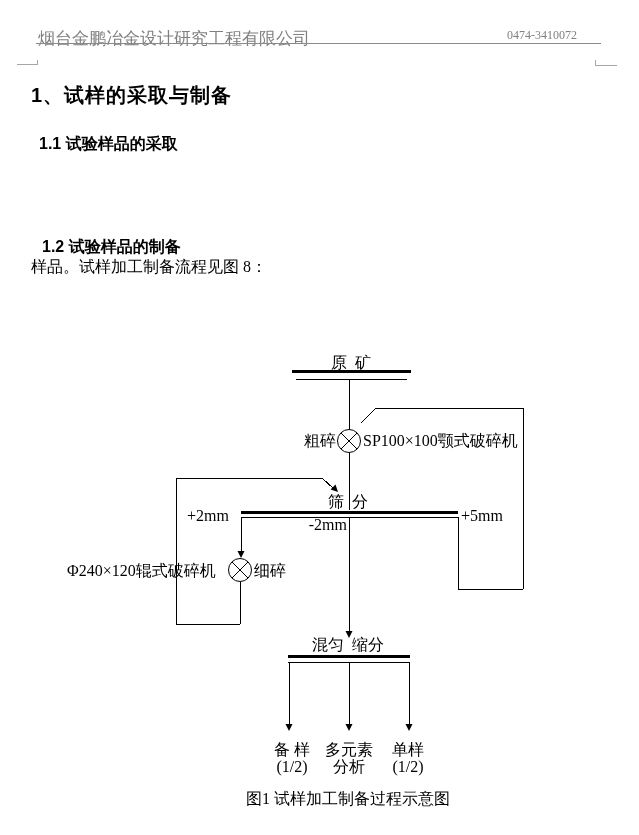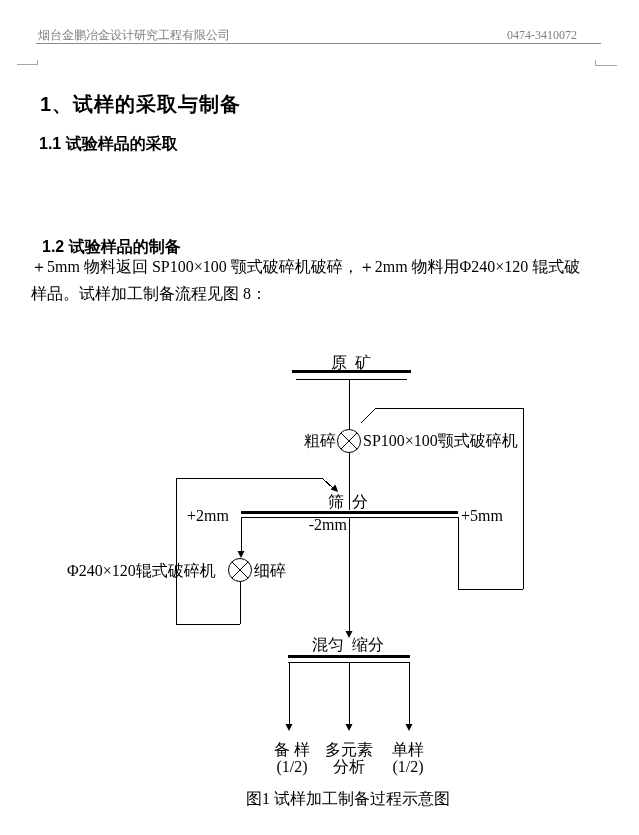--- a/index.html
+++ b/index.html
@@ -1,25 +1,25 @@
 <!DOCTYPE html>
 <html><head>
 <meta charset="utf-8">
 <style>
   html,body{margin:0;padding:0;background:#fff;}
   .page{position:relative;width:639px;height:835px;background:#fff;overflow:hidden;
         font-family:"Liberation Serif","DejaVu Serif",serif;color:#000;}
   
-  .hdr-company{position:absolute;left:38px;top:27px;font-size:12px;color:#808080;white-space:nowrap;}
+  .hdr-company{position:absolute;left:38px;top:27px;font-size:17px;color:#808080;white-space:nowrap;}
   .hdr-number{position:absolute;left:507px;top:28px;font-size:12px;color:#808080;white-space:nowrap;}
   .hdr-rule{position:absolute;left:36px;top:43px;width:565px;height:1px;background:#8a8a8a;}
   
   .mark{position:absolute;background:#a6a6a6;}
   
-  .doc-title{position:absolute;left:31px;top:82px;margin:9px;font-size:20px;font-weight:bold;
+  .doc-title{position:absolute;left:31px;top:82px;margin:0;font-size:20px;font-weight:bold;
              font-family:"Liberation Sans","DejaVu Sans",sans-serif;letter-spacing:1px;white-space:nowrap;}
   .sec-h{position:absolute;margin:8px;font-size:16px;font-weight:bold;
          font-family:"Liberation Sans","DejaVu Sans",sans-serif;white-space:nowrap;}
   .sec-h1{left:31px;top:126px;}
   .sec-h2{left:34px;top:229px;}
   
   .para{position:absolute;left:31px;width:580px;font-size:16px;}
   .para .line{height:27px;line-height:27px;white-space:nowrap;}
   .para .indent{padding-left:41px;}
   .p1{top:160px;}
@@ -46,21 +46,20 @@
   <div class="mark" style="left:37px;top:60px;width:1px;height:5px;"></div>
   <div class="mark" style="left:595px;top:65px;width:22px;height:1px;"></div>
   <div class="mark" style="left:595px;top:60px;width:1px;height:6px;"></div>
 
   <h1 class="doc-title">1、试样的采取与制备</h1>
 
   <h2 class="sec-h sec-h1">1.1 试验样品的采取</h2>
 
   <h2 class="sec-h sec-h2">1.2 试验样品的制备</h2>
   <div class="para p2">
-    <div class="line">＋5mm 物料返回 SP100×100 颚式破碎机破碎，＋2mm 物料用Φ240×120 辊式破</div>
     <div class="line">样品。试样加工制备流程见图 8：</div>
   </div>
 
   <svg class="flow-svg" width="639" height="440" viewBox="0 0 639 440">
 
     <text x="351" y="18" text-anchor="middle" xml:space="preserve">原  矿</text>
     <line x1="292" y1="21" x2="411" y2="21" stroke-width="3"></line>
     <line x1="296" y1="29" x2="407" y2="29" stroke-width="1"></line>
 
     <line x1="349" y1="30" x2="349" y2="80" stroke-width="1"></line>

